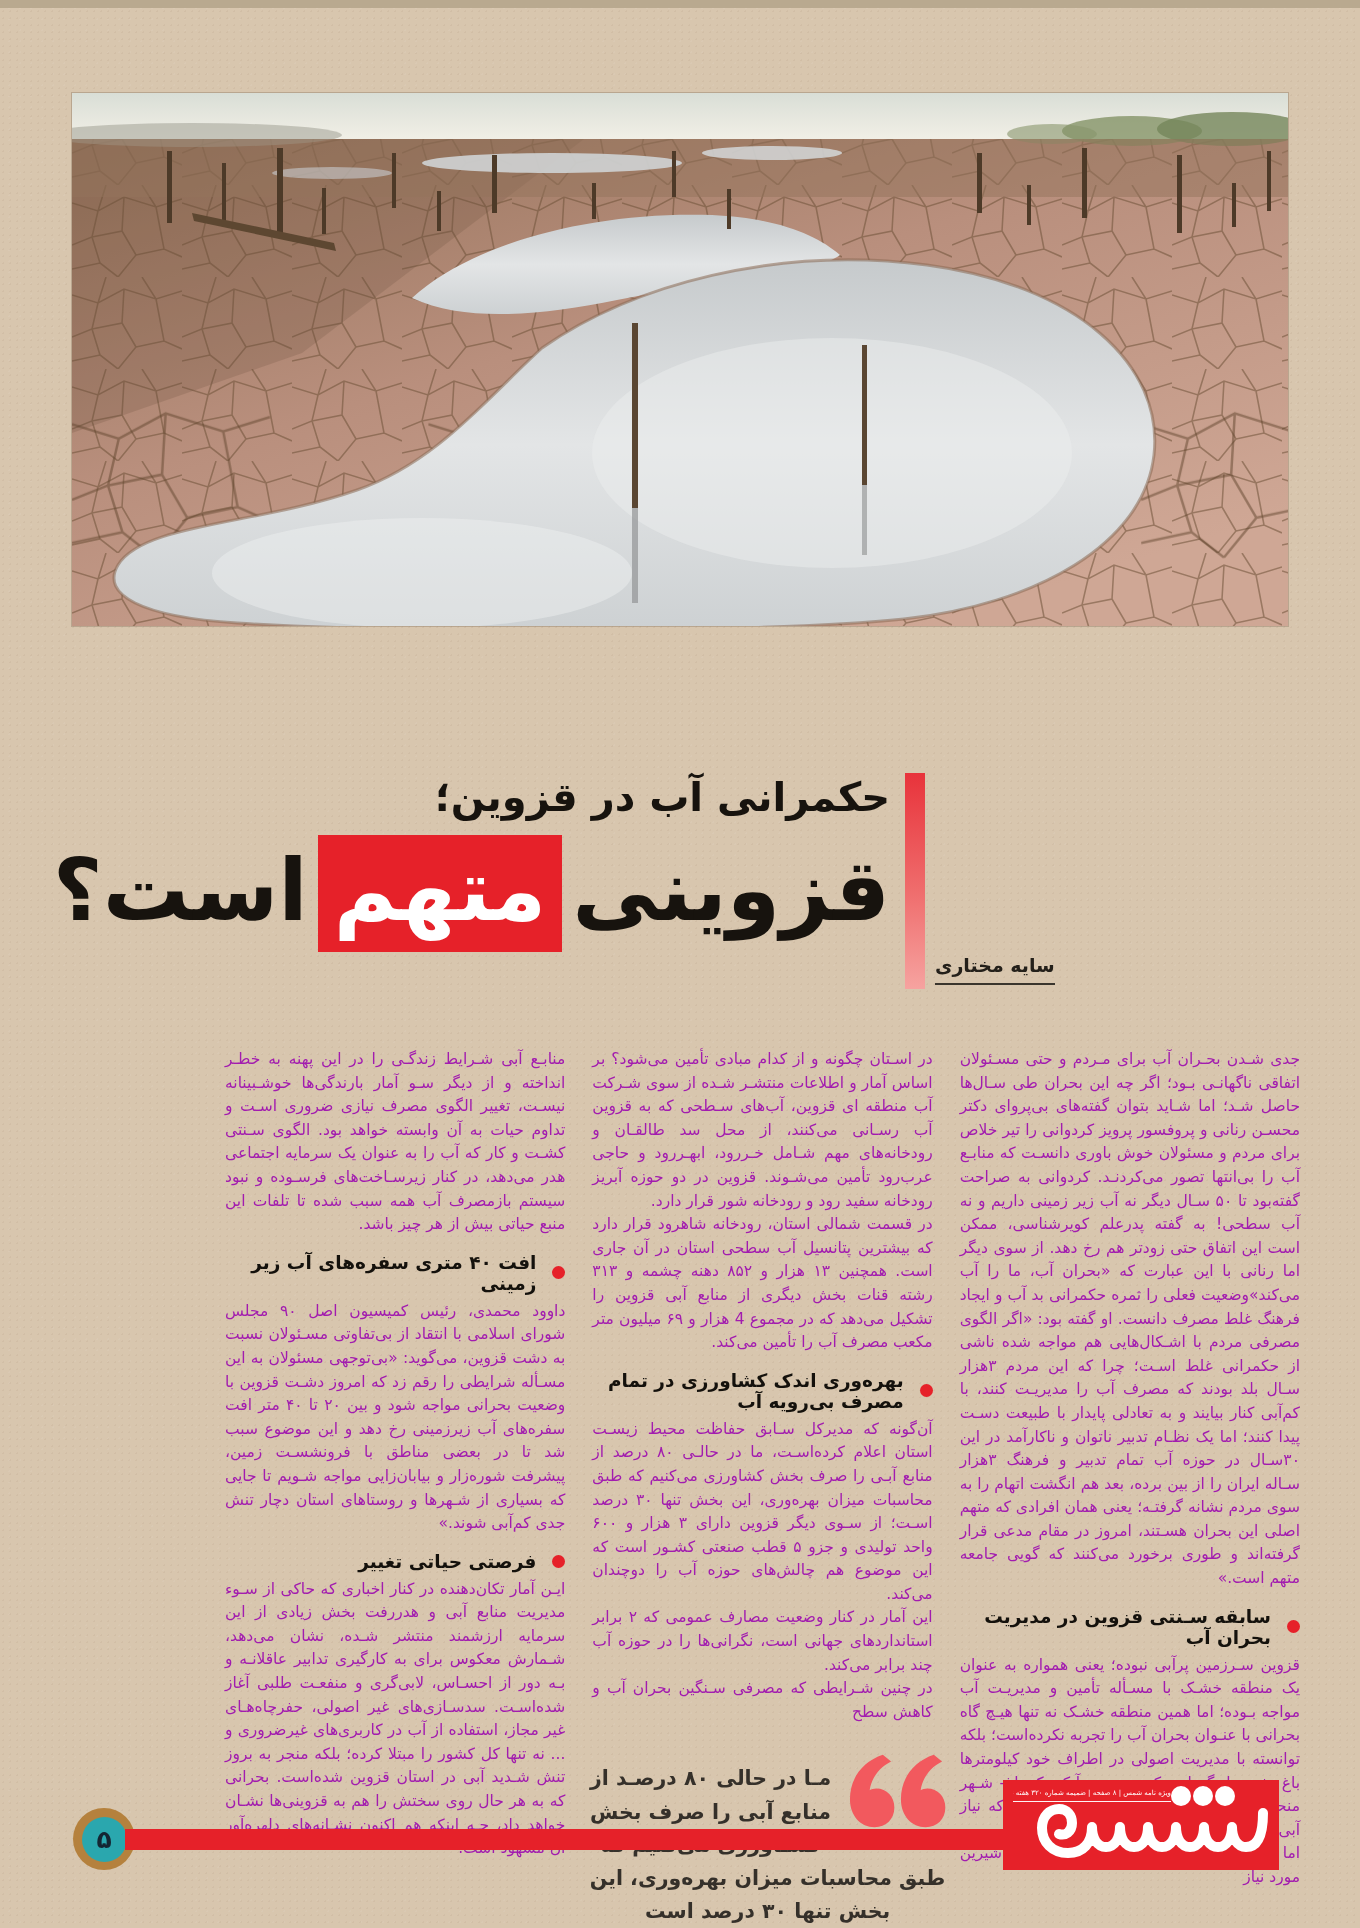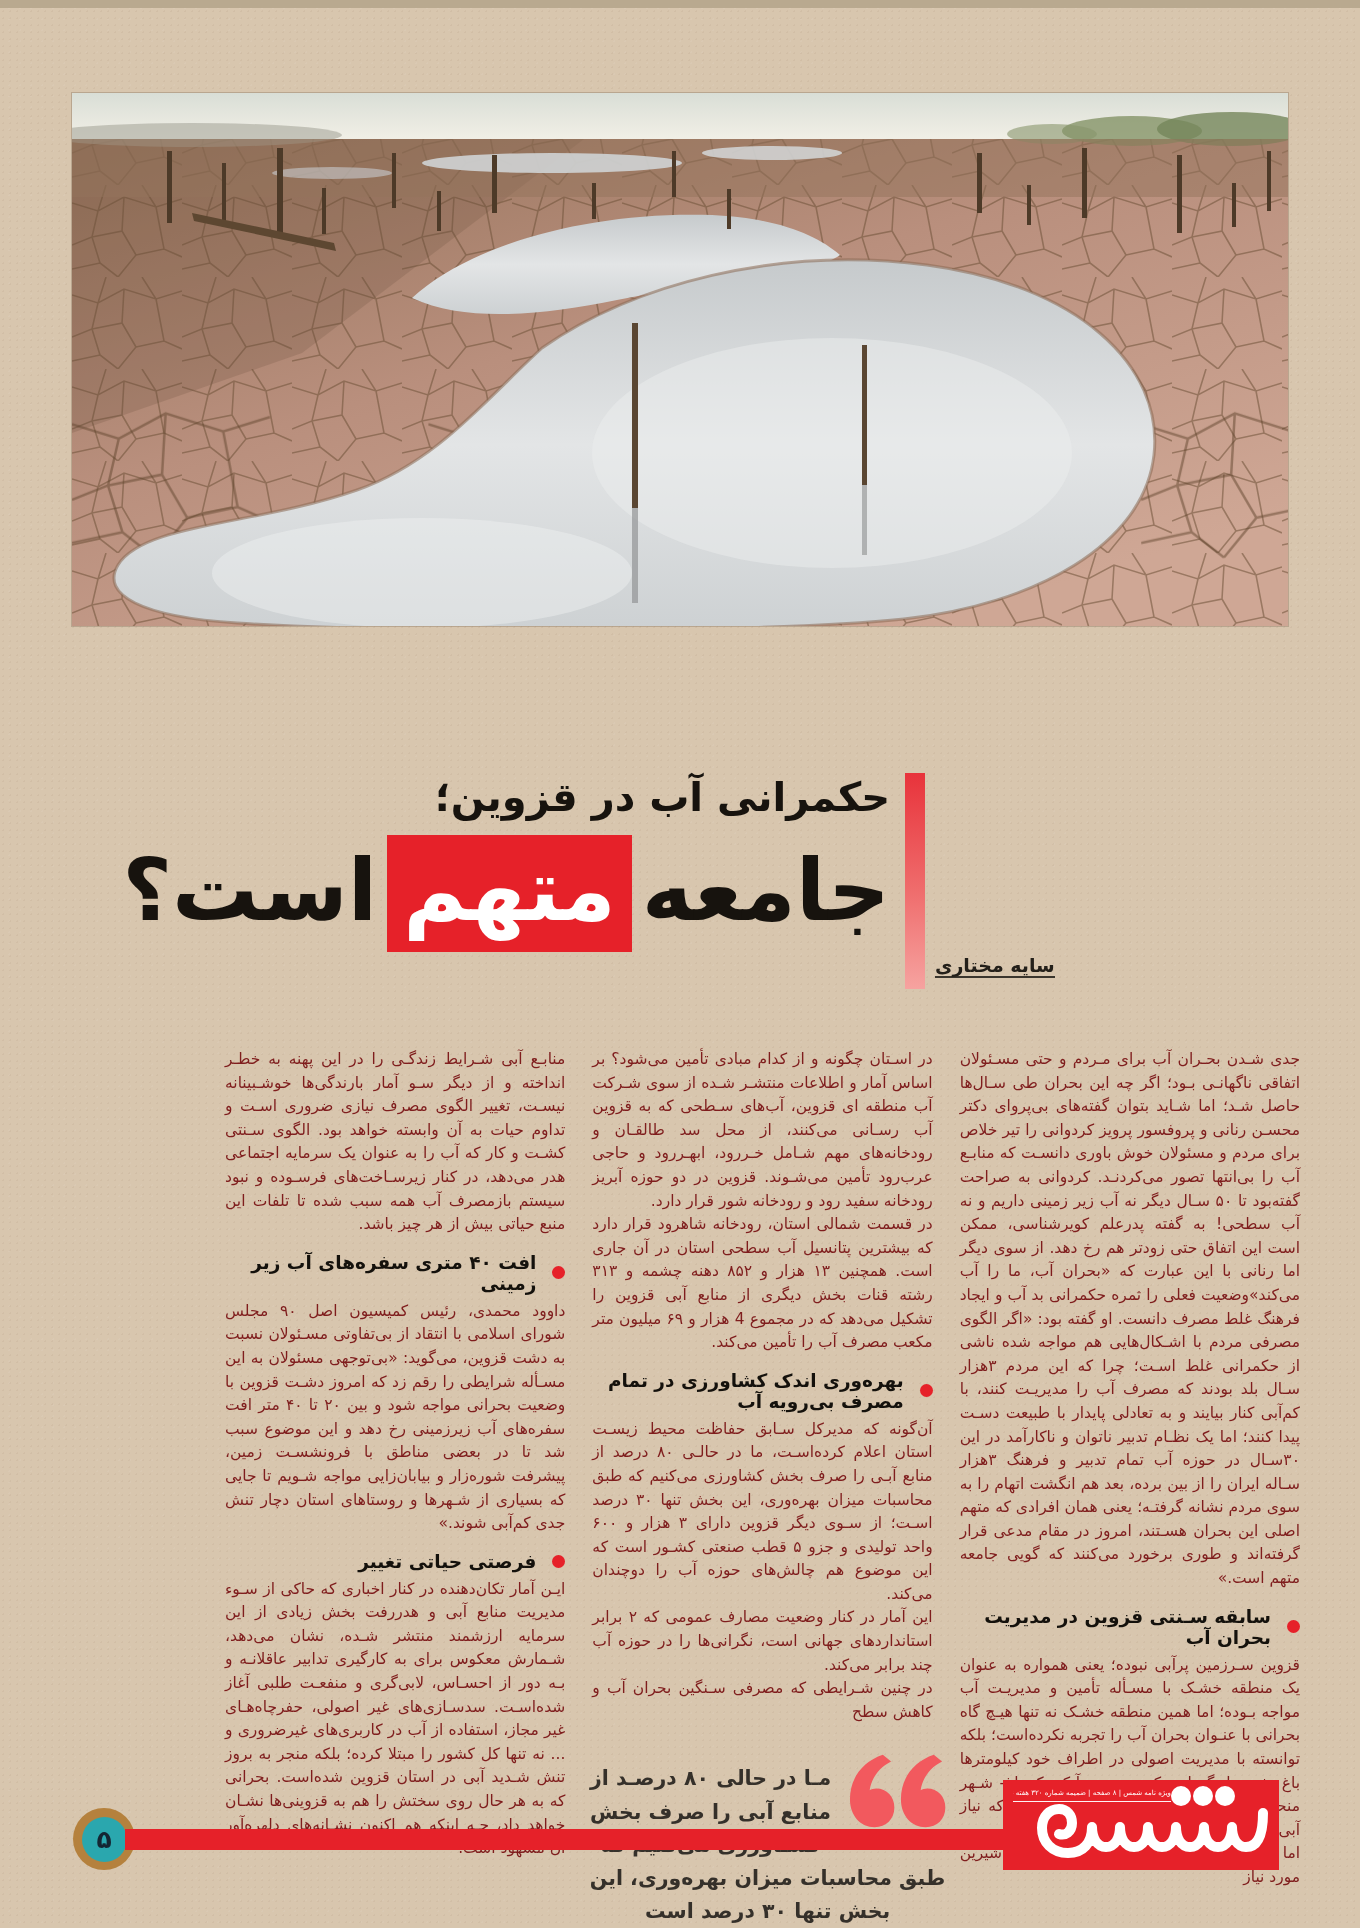--- a/index.html
+++ b/index.html
@@ -39,31 +39,31 @@
     background:#e62129; color:#ffffff; padding:6px 16px 12px 16px;
     margin:0 10px; display:inline-block; line-height:1.15;
   }
   .accent-bar {
     position:absolute; left:905px; top:765px; width:20px; height:216px;
     background:linear-gradient(180deg,#e8333b 0%, #ef6d6d 55%, #f6a3a0 100%);
   }
   .byline {
     position:absolute; left:935px; top:946px; min-width:110px;
     font-size:19px; font-weight:bold; color:#24201a; text-align:center;
-    border-bottom:2px solid #3a352d; 
+    border-bottom:2px solid #3a352d; padding-bottom:7px;
   }
 
   
   .columns {
     position:absolute; top:1040px; right:60px; left:225px;
     display:flex; gap:27px; direction:rtl;
   }
   .col { flex:1 1 0; }
   .col p {
-    font-size:15.5px; line-height:23.6px; color:#7f1d1d;
+    font-size:15.5px; line-height:23.6px; color:#a21caf;
     text-align:justify; text-justify:inter-word;
   }
   .subhead {
     display:flex; align-items:center; gap:16px;
     margin:15px 0 6px 0; font-size:18.5px; font-weight:bold; color:#14110c;
   }
   .dot { width:13px; height:13px; border-radius:50%; background:#e62129; flex:0 0 auto; }
 
   
   .pull-quote {
@@ -177,21 +177,21 @@
       </g>
       <polygon points="120,120 262,150 264,158 122,128" fill="#5d4731"></polygon>
       <rect x="560" y="230" width="6" height="185" fill="#5a4632"></rect>
       <rect x="560" y="415" width="6" height="95" fill="#8e8f90" opacity="0.65"></rect>
       <rect x="790" y="252" width="5" height="140" fill="#5a4632"></rect>
       <rect x="790" y="392" width="5" height="70" fill="#8e8f90" opacity="0.6"></rect>
     </svg>
   </div>
 
   <div class="kicker">حکمرانی آب در قزوین؛</div>
-  <div class="main-title"><span>جامعه</span><span class="title-highlight">متهم</span><span>است؟</span></div>
+  <div class="main-title"><span>قزوینی</span><span class="title-highlight">متهم</span><span>است؟</span></div>
   <div class="accent-bar"></div>
   <div class="byline">سایه مختاری</div>
 
   <div class="columns">
 
     <div class="col">
       <p>جدی شـدن بحـران آب برای مـردم و حتی مسـئولان اتفاقی ناگهانـی بـود؛ اگر چه این بحران طی سـال‌ها حاصل شـد؛ اما شـاید بتوان گفته‌های بی‌پروای دکتر محسـن رنانی و پروفسور پرویز کردوانی را تیر خلاص برای مردم و مسئولان خوش باوری دانسـت که منابـع آب را بی‌انتها تصور می‌کردنـد. کردوانی به صراحت گفته‌بود تا ۵۰ سـال دیگر نه آب زیر زمینی داریم و نه آب سطحی! به گفته پدرعلم کویرشناسی، ممکن است این اتفاق حتی زودتر هم رخ دهد. از سوی دیگر اما رنانی با این عبارت که «بحران آب، ما را آب می‌کند»وضعیت فعلی را ثمره حکمرانی بد آب و ایجاد فرهنگ غلط مصرف دانست. او گفته بود: «اگر الگوی مصرفی مردم با اشـکال‌هایی هم مواجه شده ناشی از حکمرانی غلط اسـت؛ چرا که این مردم ۳هزار سـال بلد بودند که مصرف آب را مدیریـت کنند، با کم‌آبی کنار بیایند و به تعادلی پایدار با طبیعت دسـت پیدا کنند؛ اما یک نظـام تدبیر ناتوان و ناکارآمد در این ۳۰سـال در حوزه آب تمام تدبیر و فرهنگ ۳هزار سـاله ایران را از بین برده، بعد هم انگشت اتهام را به سوی مردم نشانه گرفتـه؛ یعنی همان افرادی که متهم اصلی این بحران هسـتند، امروز در مقام مدعی قرار گرفته‌اند و طوری برخورد می‌کنند که گویی جامعه متهم است.»</p>
       <div class="subhead">
         <span class="dot"></span>
         <span>سابقه سـنتی قزوین در مدیریت بحران آب</span>

